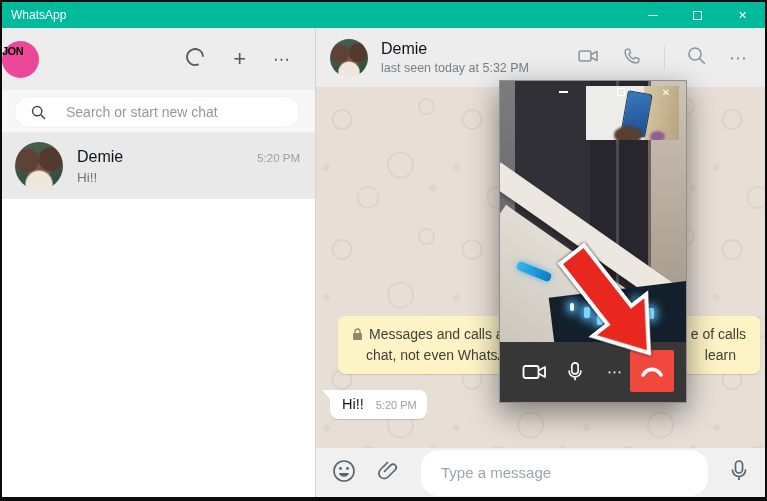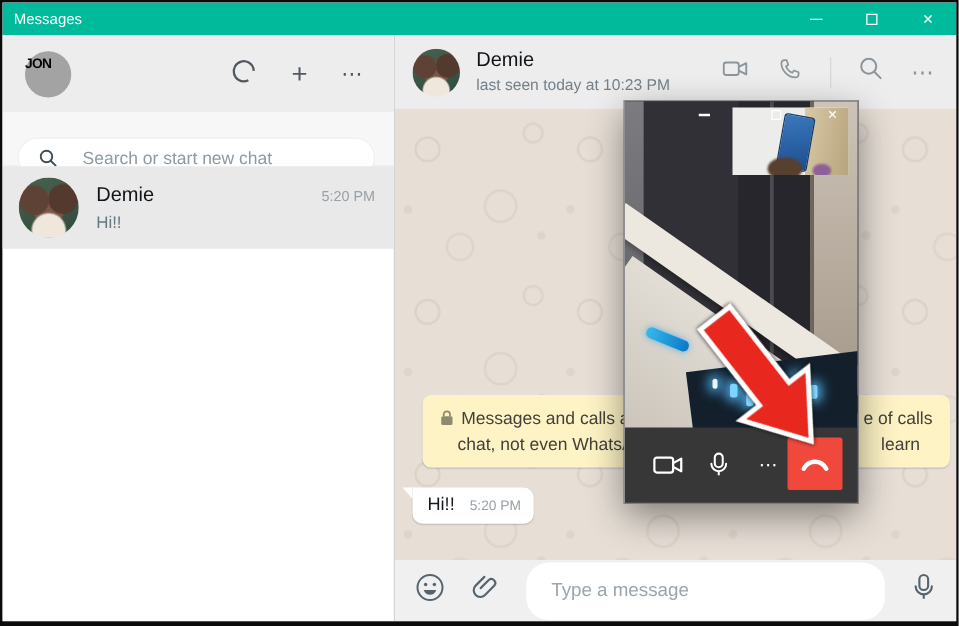--- a/index.html
+++ b/index.html
@@ -12,28 +12,28 @@
   .titlebar { position:absolute; left:0; top:0; right:0; height:26px; background:#00bb9b; display:flex; align-items:center; }
   .titlebar .title { color:#fff; font-size:12px; padding-left:9px; }
   .win-controls { position:absolute; right:0; top:0; height:26px; display:flex; }
   .win-btn { width:45px; height:26px; display:flex; align-items:center; justify-content:center; color:#fff; font-size:11px; }
   .glyph-min { width:10px; height:1px; background:#fff; }
   .glyph-max { width:9px; height:9px; border:1px solid #fff; }
 
   
   .sidebar { position:absolute; left:0; top:26px; width:314px; bottom:0; background:#fff; border-right:1px solid #d4d4d4; }
   .sb-header { position:relative; height:62px; background:#ededed; display:flex; align-items:center; }
-  .avatar-jon { width:37px; height:37px; border-radius:50%; background:#a3a3a3; margin-left:18px;
+  .avatar-jon { width:37px; height:37px; border-radius:50%; background:#ec4899; 
 romantic display:flex; align-items:center; justify-content:center; }
   .avatar-jon span { color:#e6c populated928; font-size:11px; font-weight:bold; letter-spacing:-.5px; }
   .sb-icons { position:absolute; right:24px; display:flex; align-items:center; gap:27px; color:#51585f; }
   .glyph-plus { font-size:22px; font-weight:400; line-height:20px; color:#51585f; }
   .glyph-dots { font-size:17px; letter-spacing:1px; color:#51585f; }
   .search-row { position:relative; height:43px; background:#f7f7f7; border-bottom:1px solid #eeeeee; }
-  .search-pill { position:absolute; left:12px; top:20px; width:286px; height:32px; background:#fff; border:1px solid #f0f0f0; border-radius:16px; display:flex; align-items:center; }
+  .search-pill { position:absolute; left:12px; top:6px; width:286px; height:32px; background:#fff; border:1px solid #f0f0f0; border-radius:16px; display:flex; align-items:center; }
   .search-pill svg { margin-left:16px; }
   .search-pill input { border:none; outline:none; background:transparent; font-size:14px; color:#3b4a54; margin-left:20px; width:220px; font-family:"Liberation Sans",sans-serif; }
   .search-pill input::placeholder { color:#8d9aa3; }
   .chat-row { position:relative; height:66px; display:flex; align-items:center; cursor:pointer; }
   .chat-row.selected { background:#e9e9e9; }
   .chat-row + .chat-row { border-top:1px solid #f0f0f0; background:#fff; }
   .avatar-dog { width:48px; height:48px; border-radius:50%; margin-left:13px; flex:none;
     background:
       radial-gradient(circle at 50% 88%, #efe7dc 0 26%, rgba(239,231,220,0) 30%),
       radial-gradient(circle at 26% 38%, #5f4236 0 24%, rgba(95,66,54,0) 27%),
@@ -133,21 +133,21 @@
 
   .arrow-svg { position:absolute; inset:0; z-index:10; pointer-events:none; overflow:visible; }
 </style>
 </head>
 <body>
 
 <div class="frame">
 <div class="screen">
 
   <div class="titlebar">
-    <span class="title">Messages</span>
+    <span class="title">WhatsApp</span>
     <div class="win-controls">
       <div class="win-btn">
             <span class="glyph-min"></span>
           </div>
       <div class="win-btn">
             <span class="glyph-max"></span>
           </div>
       <div class="win-btn">
             <span>✕</span>
           </div>
@@ -190,21 +190,21 @@
         </div>
       </div>
     </div>
   </div>
 
   <div class="chat">
     <div class="chat-header">
       <div class="avatar-dog small"></div>
       <div class="ch-meta">
         <div class="ch-name">Demie</div>
-        <div class="ch-status">last seen today at 10:23 PM</div>
+        <div class="ch-status">last seen today at 5:32 PM</div>
       </div>
       <div class="ch-icons">
         <span>
           <svg width="24" height="24" viewBox="0 0 24 24">
                 <rect x="3" y="7" width="12" height="10" rx="2" fill="none" stroke="#8b959c" stroke-width="1.5"></rect>
                 <path d="M15 10.5 L21 7.5 V16.5 L15 13.5" fill="none" stroke="#8b959c" stroke-width="1.5" stroke-linejoin="round"></path>
               </svg>
         </span>
         <span>
           <svg width="22" height="22" viewBox="0 0 24 24">

